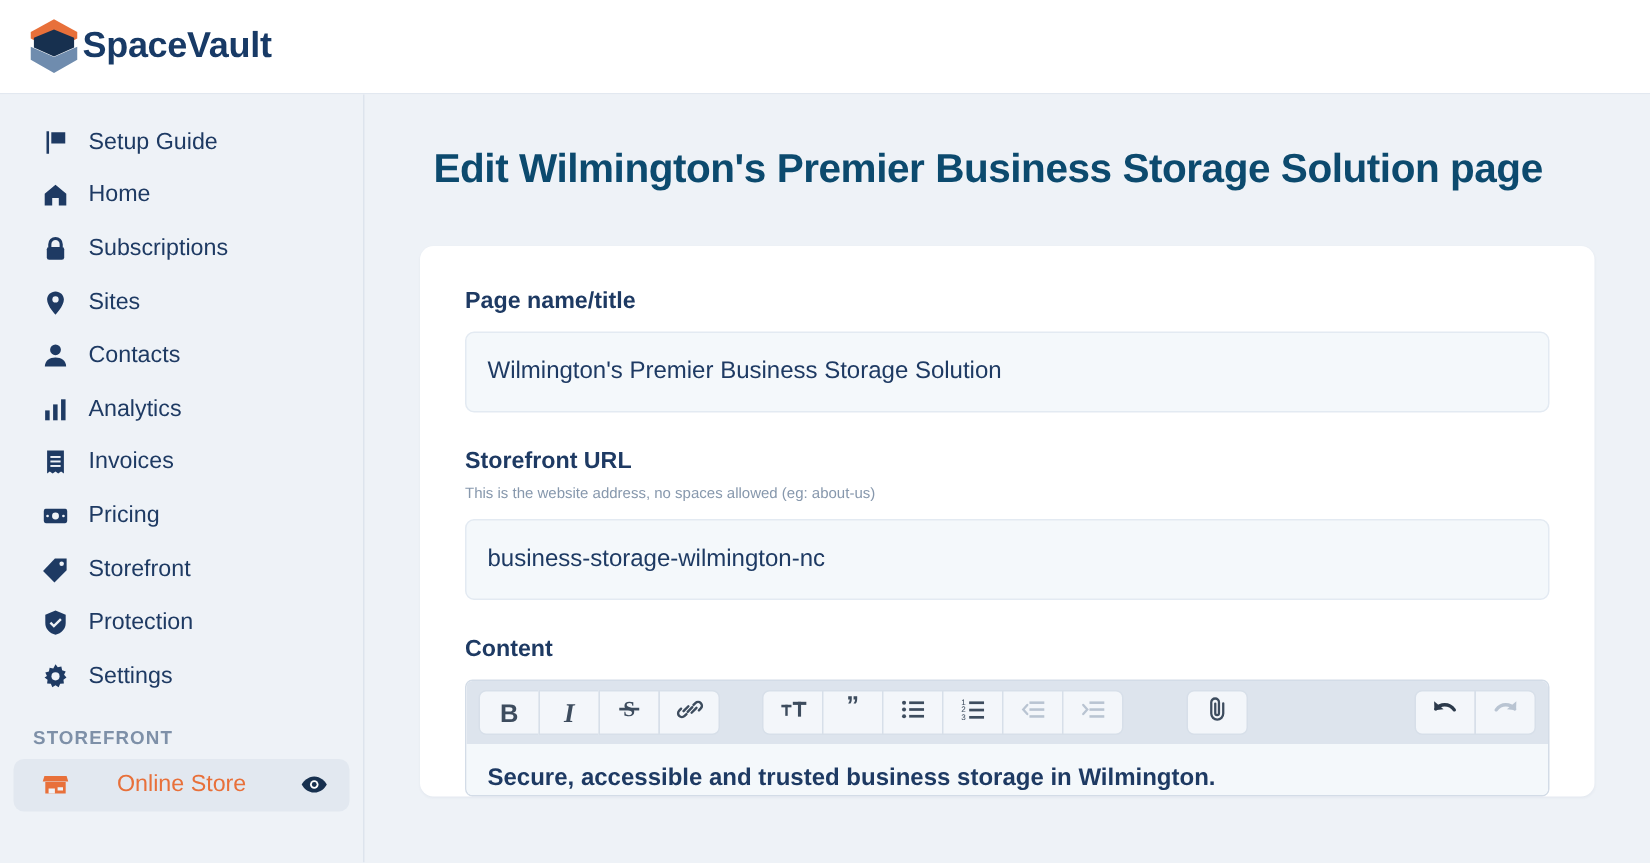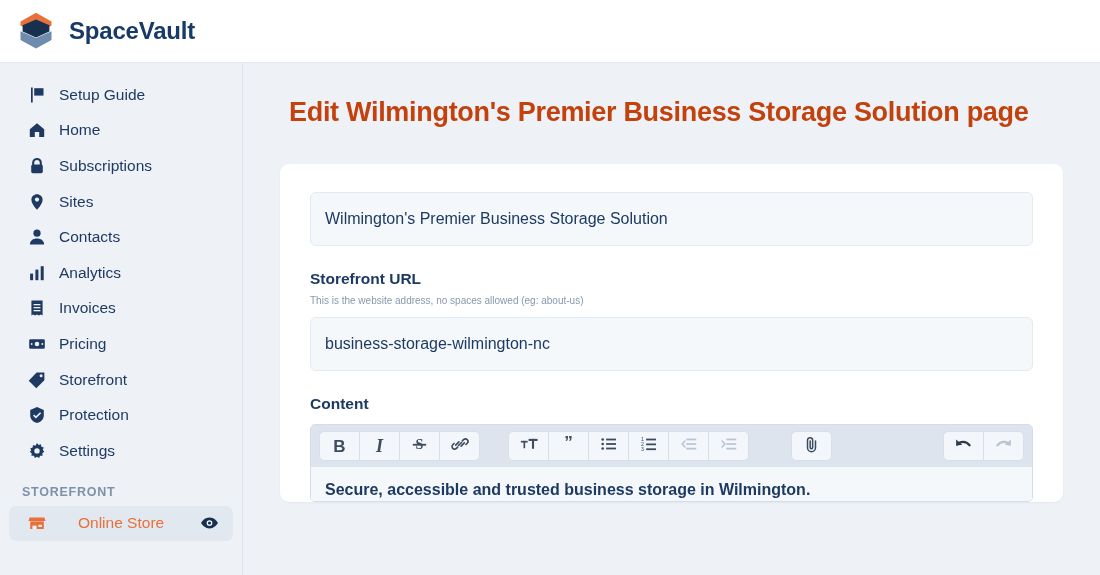--- a/index.html
+++ b/index.html
@@ -8,21 +8,21 @@
     font-family:"Liberation Sans", sans-serif;
     background:#eef2f7;
     overflow:hidden;
   }
   #app { position:relative; width:1100px; height:575px; display:flex; flex-direction:column; }
 
   
   .topbar {
     height:63px; min-height:63px; background:#ffffff;
     border-bottom:1px solid #e2e8f0;
-    display:flex; align-items:center; padding-left:17px; gap:14px;
+    display:flex; align-items:center; padding-left:17px; 
   }
   .logo-mark { width:38px; height:40px; flex:none; }
   .brand-name {
     font-size:24px; font-weight:700; color:#183a66; letter-spacing:-0.2px;
   }
 
   
   .body-split { flex:1; display:flex; min-height:0; }
 
   
@@ -44,21 +44,21 @@
   .nav-item .eye { margin-left:auto; width:19px; height:19px; display:flex; align-items:center; justify-content:center; }
 
   .nav-section-label {
     font-size:12.5px; font-weight:700; color:#7e90a8;
     letter-spacing:0.75px; padding:16px 0 7px 22px;
   }
 
   
   .main { flex:1; min-width:0; background:#eef2f7; padding:0 37px 0 37px; overflow:hidden; }
   .page-title {
-    font-size:27px; font-weight:700; color:#c2410c;
+    font-size:27px; font-weight:700; color:#0c4a6e;
     letter-spacing:-0.3px; padding:34px 0 0 9px; white-space:nowrap;
   }
 
   .card {
     margin-top:36px; background:#ffffff; border-radius:9px;
     padding:28px 30px 0 30px; box-shadow:0 1px 2px rgba(30,58,99,0.05);
   }
 
   .field-label {
     font-size:15.5px; font-weight:700; color:#1e3a63; margin-bottom:11px;
@@ -261,20 +261,21 @@
       </div>
     </nav>
 
     <main class="main">
 
       <h1 class="page-title">Edit Wilmington's Premier Business Storage Solution page</h1>
 
       <section class="card">
 
         <div class="field-block">
+          <div class="field-label">Page name/title</div>
           <div class="text-input" placeholder="Page name/title">Wilmington's Premier Business Storage Solution</div>
         </div>
 
         <div class="field-block">
           <div class="field-label">Storefront URL</div>
           <div class="field-hint">This is the website address, no spaces allowed (eg: about-us)</div>
           <div class="text-input" placeholder="storefront-url">business-storage-wilmington-nc</div>
         </div>
 
         <div class="field-block">

